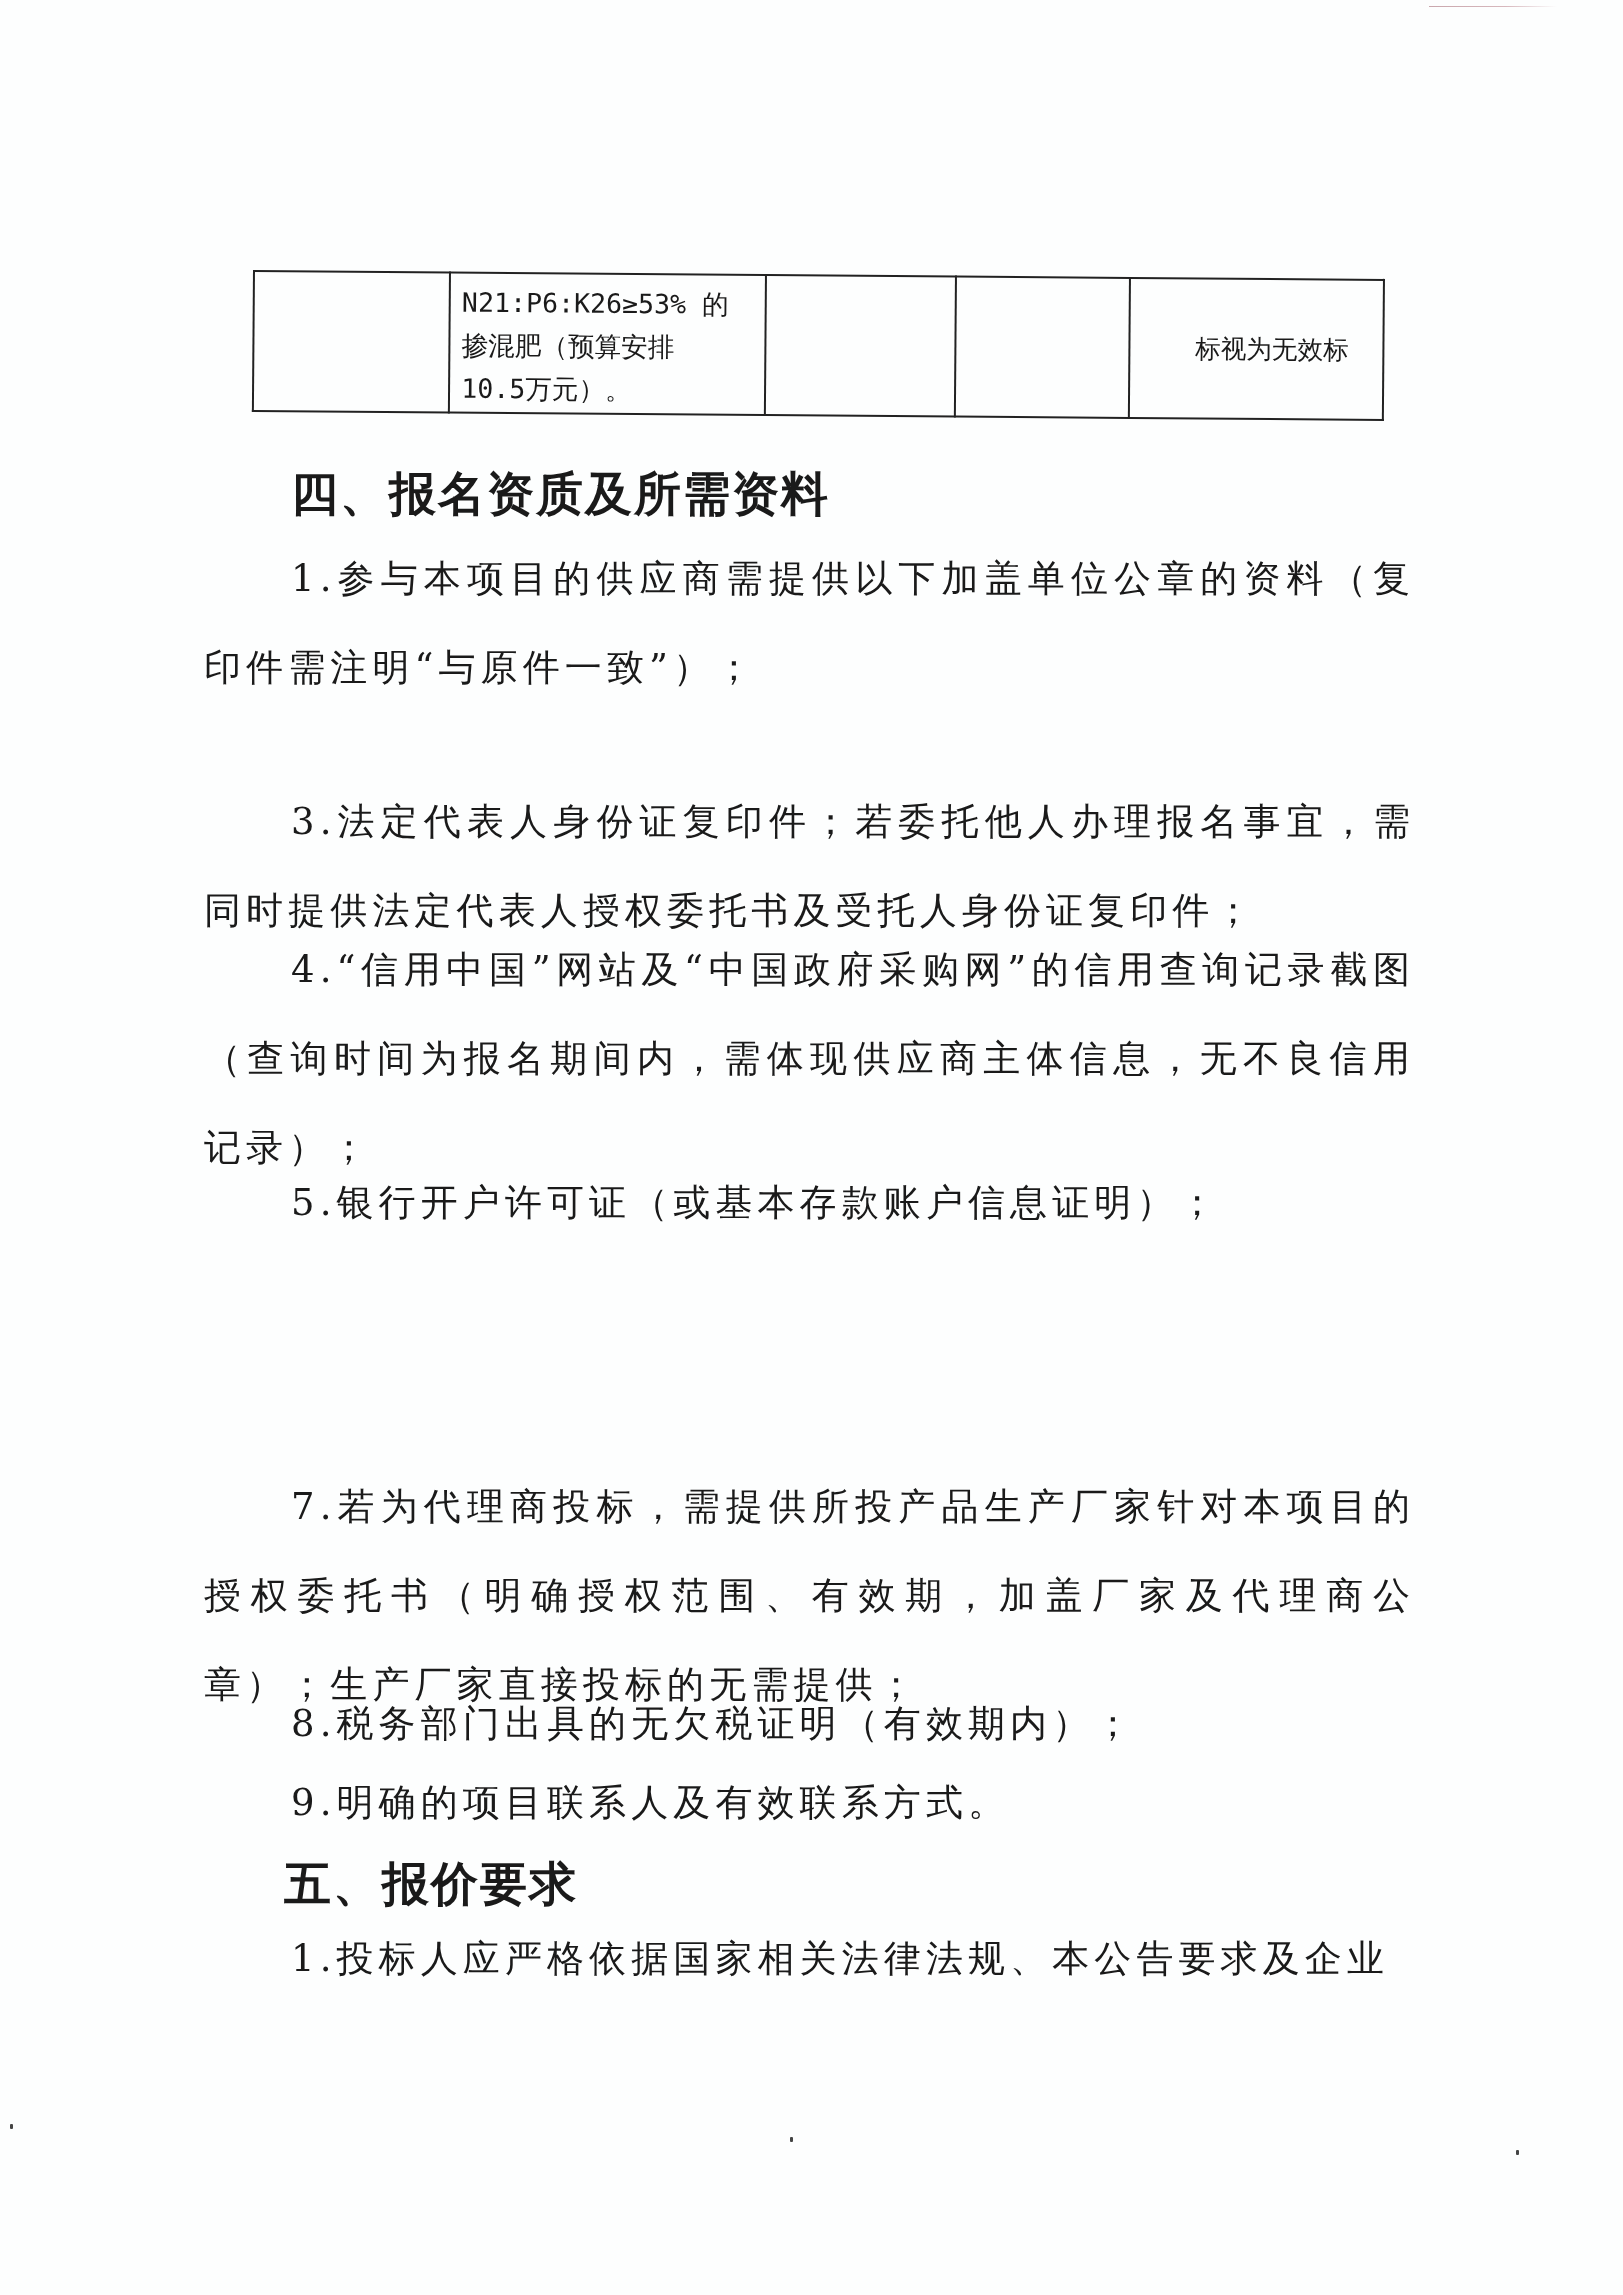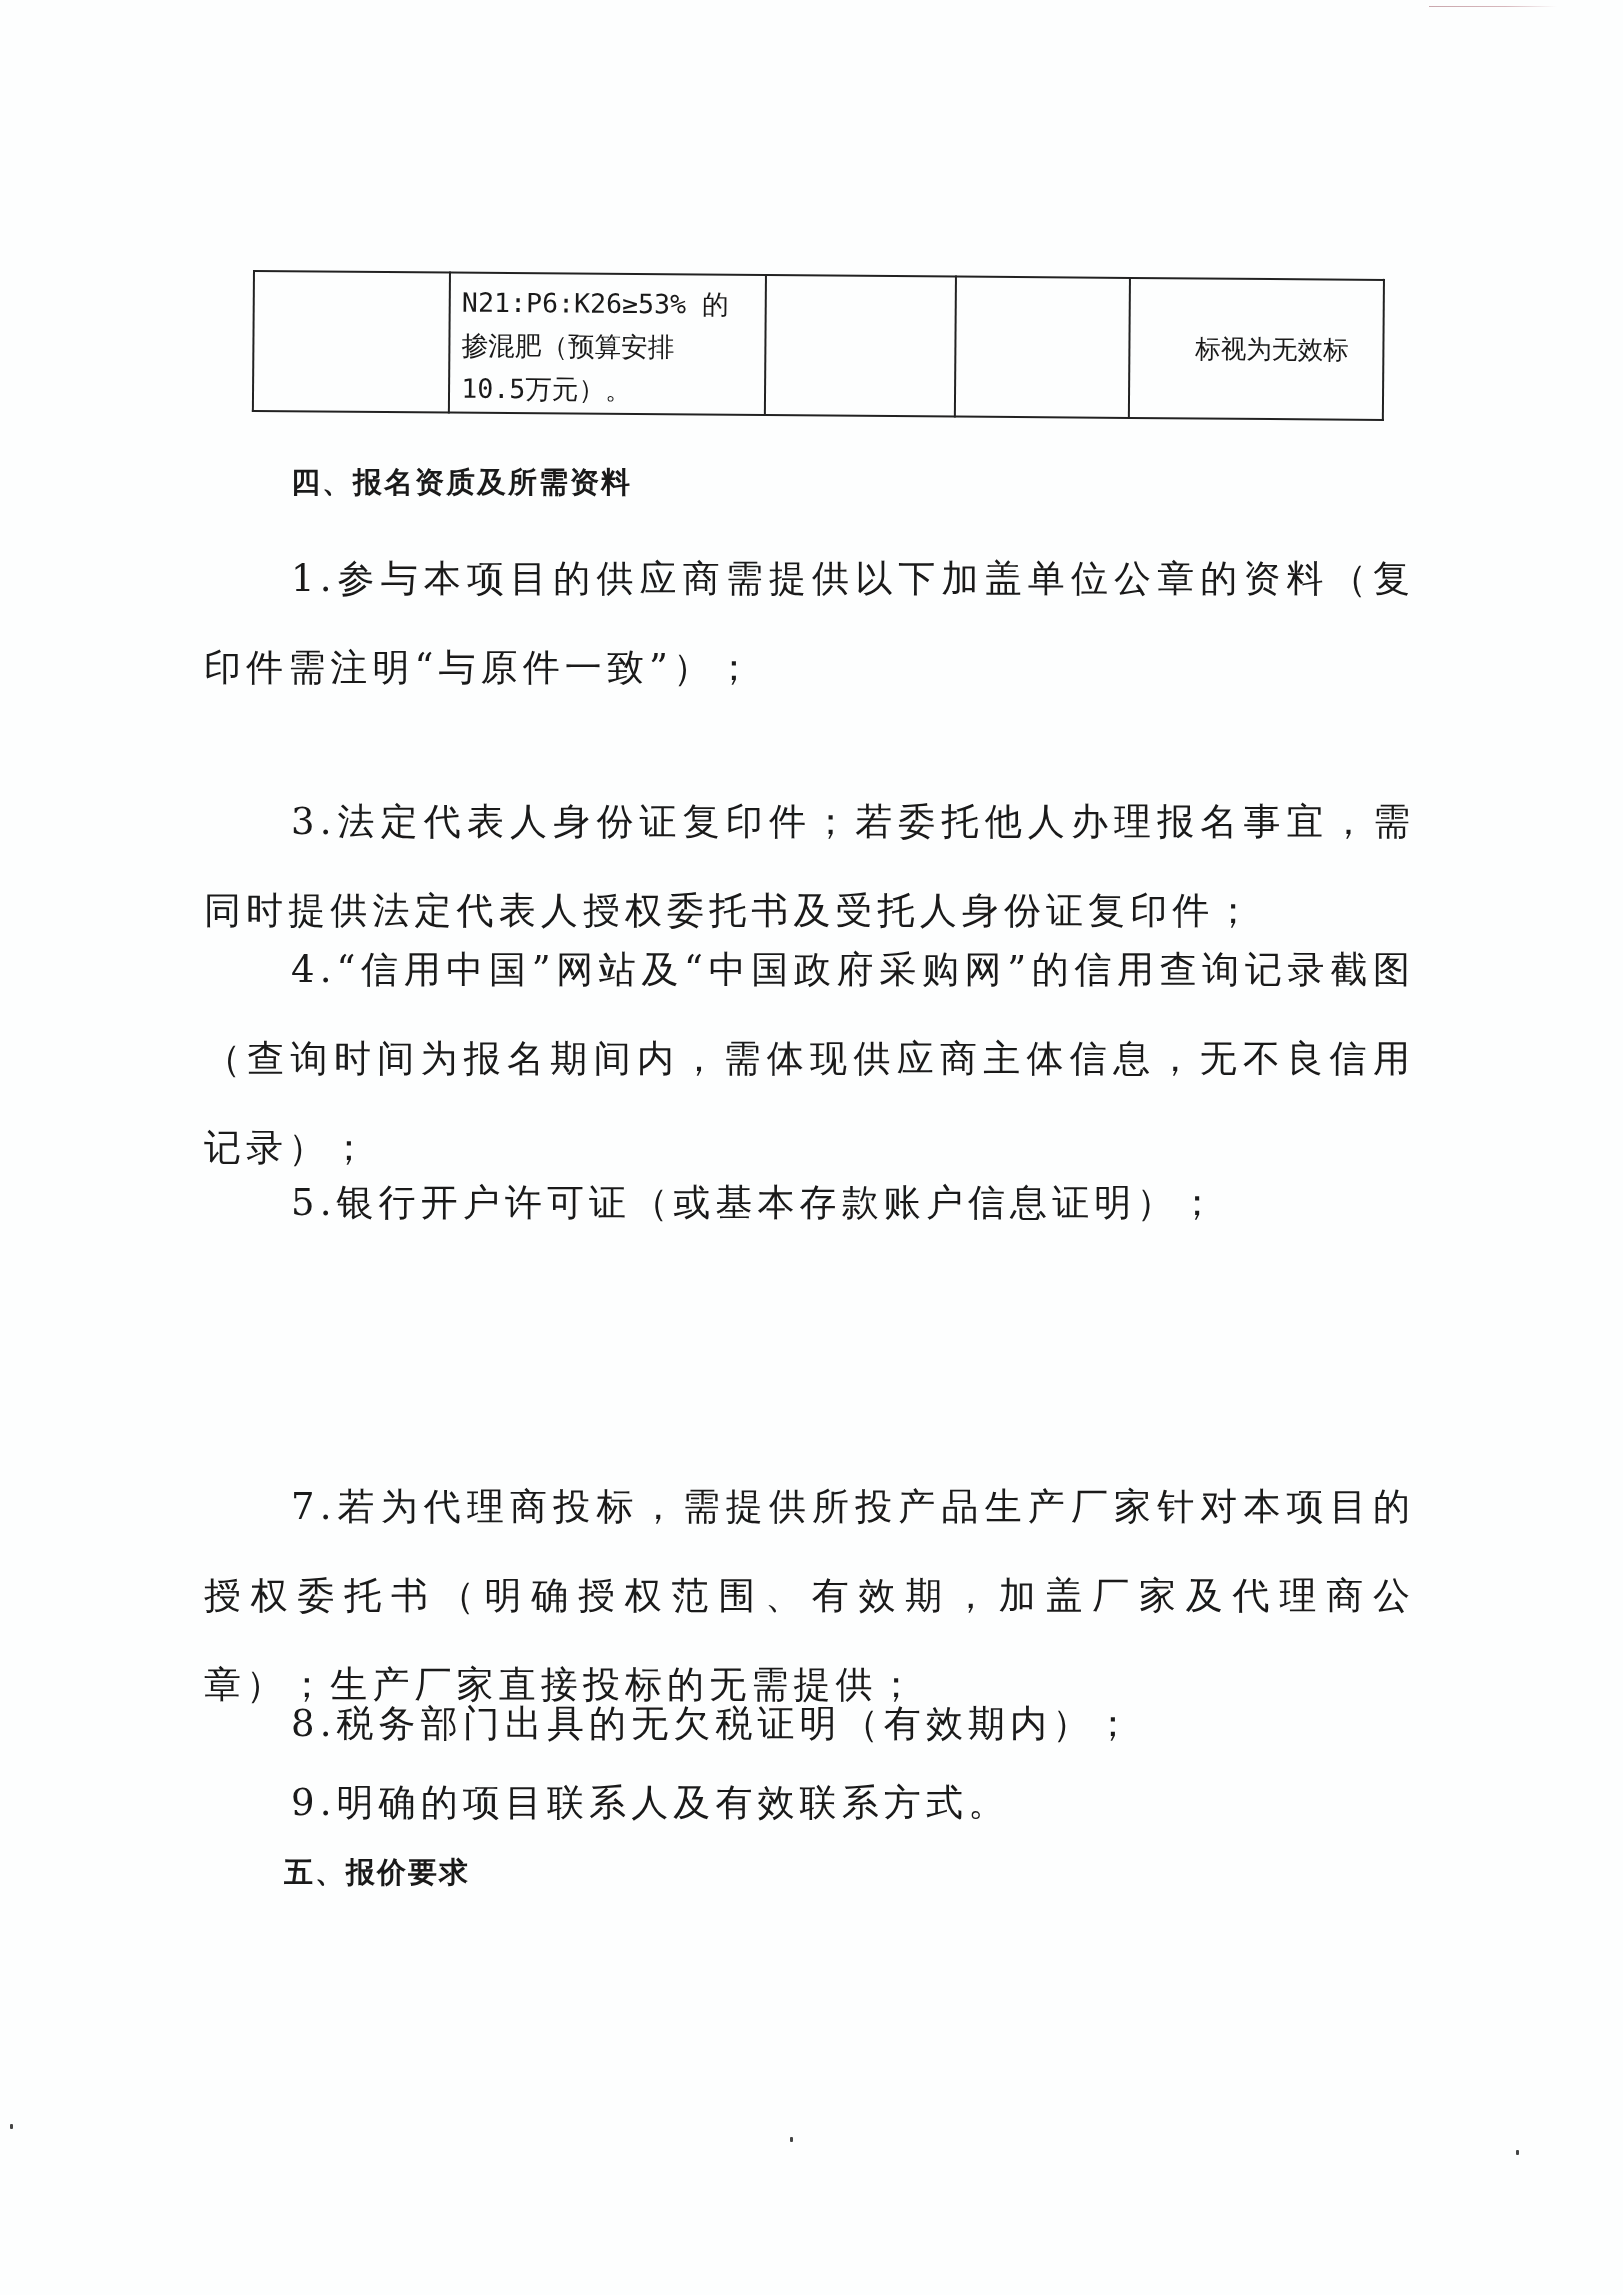--- a/index.html
+++ b/index.html
@@ -47,21 +47,21 @@
   .cell-note {
     font-family: "DejaVu Sans", "Liberation Sans", sans-serif;
     font-size: 25.6px;
     text-align: center;
     padding-left: 31px;
   }
   .heading {
     position: absolute;
     font-family: "DejaVu Sans", "Liberation Sans", sans-serif;
     font-weight: bold;
-    font-size: 29px;
+    font-size: 47px;
     letter-spacing: 2px;
   }
   .para {
     position: absolute;
     left: 204px;
     width: 1211px;
     font-size: 37px;
     line-height: 89px;
     letter-spacing: 5.1px;
     text-indent: 87px;
@@ -112,19 +112,20 @@
   <div class="para" style="top:534px;">1.参与本项目的供应商需提供以下加盖单位公章的资料（复印件需注明“与原件一致”）；</div>
   <div class="para" style="top:777px;">3.法定代表人身份证复印件；若委托他人办理报名事宜，需同时提供法定代表人授权委托书及受托人身份证复印件；</div>
   <div class="para" style="top:925px;">4.“信用中国”网站及“中国政府采购网”的信用查询记录截图（查询时间为报名期间内，需体现供应商主体信息，无不良信用记录）；</div>
   <div class="para" style="top:1158px;">5.银行开户许可证（或基本存款账户信息证明）；</div>
   <div class="para" style="top:1462px;">7.若为代理商投标，需提供所投产品生产厂家针对本项目的授权委托书（明确授权范围、有效期，加盖厂家及代理商公章）；生产厂家直接投标的无需提供；</div>
   <div class="para" style="top:1679px;">8.税务部门出具的无欠税证明（有效期内）；</div>
   <div class="para" style="top:1758px;">9.明确的项目联系人及有效联系方式。</div>
 
   <div class="heading" style="left:284px; top:1853px;">五、报价要求</div>
 
+  <div class="para" style="top:1914px;">1.投标人应严格依据国家相关法律法规、本公告要求及企业</div>
 
   <div class="dot" style="left:10.2px; top:2124px;"></div>
   <div class="dot" style="left:790px; top:2137px;"></div>
   <div class="dot" style="left:1516px; top:2150px;"></div>
 
 </div>
 
 
 </body></html>

